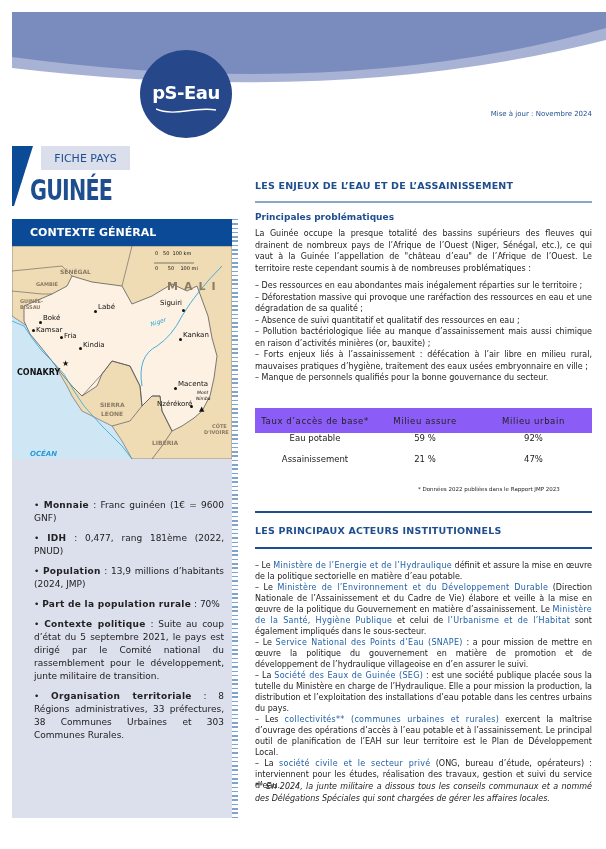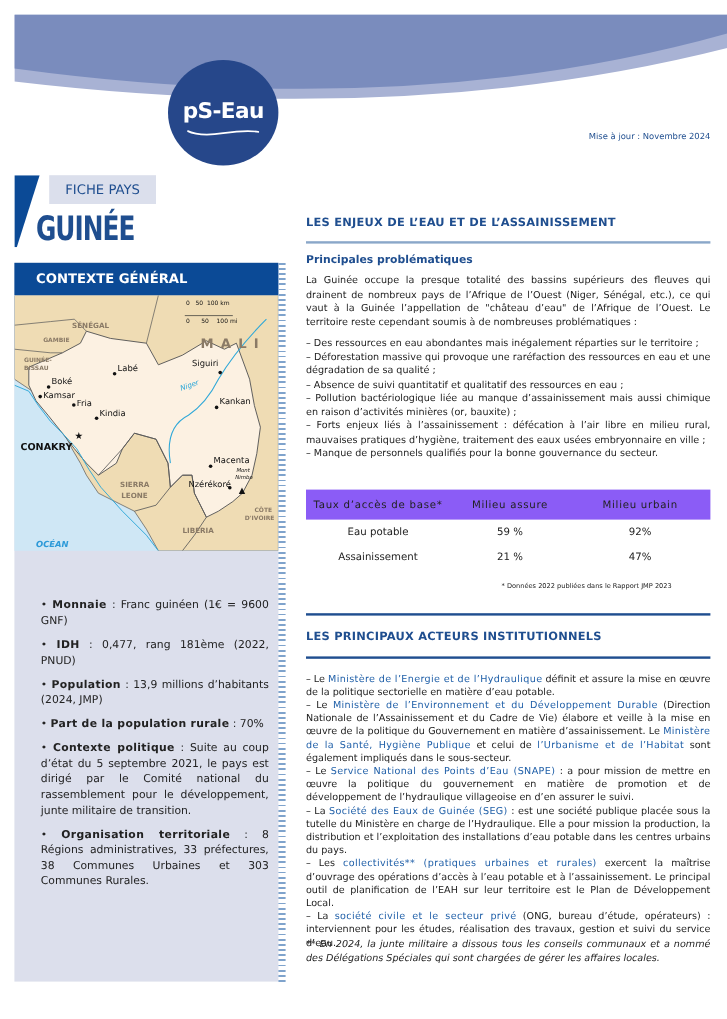--- a/index.html
+++ b/index.html
@@ -40,21 +40,21 @@
     .sec-head { position: absolute; left: 255px; font-size: 9.5px; font-weight: bold; color: #1f4e8f; letter-spacing: 0.2px; }
     .rule { position: absolute; left: 255px; width: 337px; height: 2px; background: #8aa7c9; }
     .rule.dark { height: 1.5px; background: #1f4e8f; }
     .subhead { position: absolute; left: 255px; top: 212px; font-size: 9px; font-weight: bold; color: #1f4e8f; }
     .para { position: absolute; left: 255px; width: 337px; font-size: 8px; line-height: 11.5px; text-align: justify; color: #222; }
     .list { position: absolute; left: 255px; top: 280px; width: 337px; font-size: 8px; line-height: 11.5px; text-align: justify; color: #222; }
     .list div { margin: 0; }
 
     .table { position: absolute; left: 255px; top: 408px; width: 337px; font-size: 8.5px; }
     .thead { display: flex; height: 25px; background: #8b5cf6; align-items: center; }
-    .tr { display: flex; height: 21px; align-items: center; }
+    .tr { display: flex; height: 21px; }
     .c1 { width: 120px; text-align: center; }
     .c2 { width: 100px; text-align: center; }
     .c3 { width: 117px; text-align: center; }
     .thead span { letter-spacing: 0.6px; color: #222; }
     .note { position: absolute; left: 418px; top: 486px; font-size: 5.5px; color: #222; }
 
     .actors { position: absolute; left: 255px; top: 560px; width: 337px; font-size: 8px; line-height: 11px; text-align: justify; color: #222; }
     .actors .hl { color: #1f5fa8; letter-spacing: 0.3px; }
     .actors div { margin-bottom: 0; }
     .footnote { position: absolute; left: 255px; top: 781px; width: 337px; font-size: 8px; line-height: 11.5px; font-style: italic; text-align: justify; color: #222; }
@@ -192,16 +192,16 @@
 
 <div class="rule dark" style="top:511px"></div>
 <div class="sec-head" style="top:525px">LES PRINCIPAUX ACTEURS INSTITUTIONNELS</div>
 <div class="rule dark" style="top:547px"></div>
 
 <div class="actors">
   <div><span>– Le </span><span class="hl">Ministère de l’Energie et de l’Hydraulique</span><span> définit et assure la mise en œuvre de la politique sectorielle en matière d’eau potable.</span></div>
   <div><span>– Le </span><span class="hl">Ministère de l’Environnement et du Développement Durable</span><span> (Direction Nationale de l’Assainissement et du Cadre de Vie) élabore et veille à la mise en œuvre de la politique du Gouvernement en matière d’assainissement. Le </span><span class="hl">Ministère de la Santé, Hygiène Publique</span><span> et celui de </span><span class="hl">l’Urbanisme et de l’Habitat</span><span> sont également impliqués dans le sous-secteur.</span></div>
   <div><span>– Le </span><span class="hl">Service National des Points d’Eau (SNAPE)</span><span> : a pour mission de mettre en œuvre la politique du gouvernement en matière de promotion et de développement de l’hydraulique villageoise en d’en assurer le suivi.</span></div>
   <div><span>– La </span><span class="hl">Société des Eaux de Guinée (SEG)</span><span> : est une société publique placée sous la tutelle du Ministère en charge de l’Hydraulique. Elle a pour mission la production, la distribution et l’exploitation des installations d’eau potable dans les centres urbains du pays.</span></div>
-  <div><span>– Les </span><span class="hl">collectivités** (pratiques urbaines et rurales)</span><span> exercent la maîtrise d’ouvrage des opérations d’accès à l’eau potable et à l’assainissement. Le principal outil de planification de l’EAH sur leur territoire est le Plan de Développement Local.</span></div>
+  <div><span>– Les </span><span class="hl">collectivités** (communes urbaines et rurales)</span><span> exercent la maîtrise d’ouvrage des opérations d’accès à l’eau potable et à l’assainissement. Le principal outil de planification de l’EAH sur leur territoire est le Plan de Développement Local.</span></div>
   <div><span>– La </span><span class="hl">société civile et le secteur privé</span><span> (ONG, bureau d’étude, opérateurs) : interviennent pour les études, réalisation des travaux, gestion et suivi du service d’eau.</span></div>
 </div>
 <div class="footnote">** En 2024, la junte militaire a dissous tous les conseils communaux et a nommé des Délégations Spéciales qui sont chargées de gérer les affaires locales.</div>
 
 </body></html>

